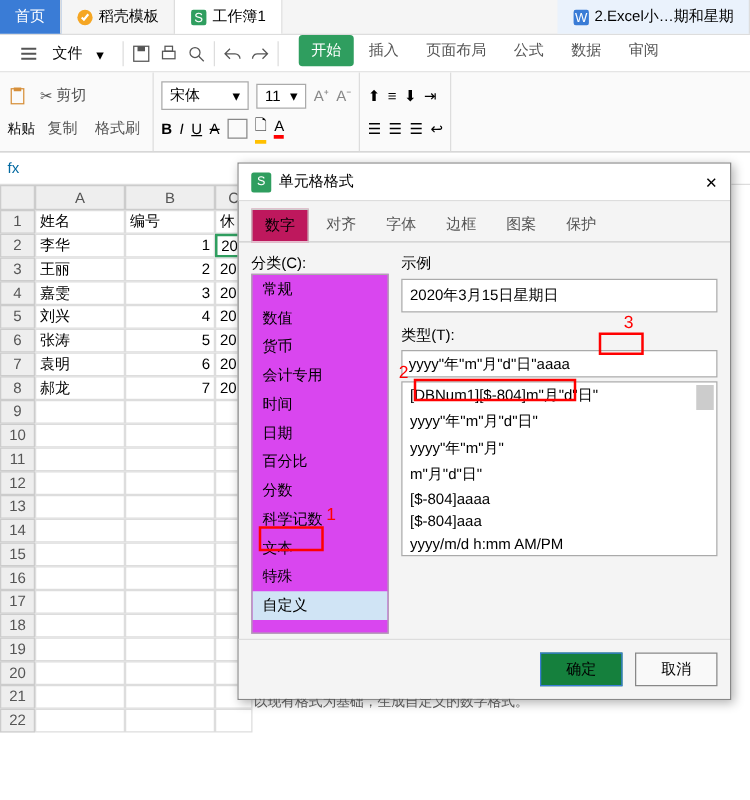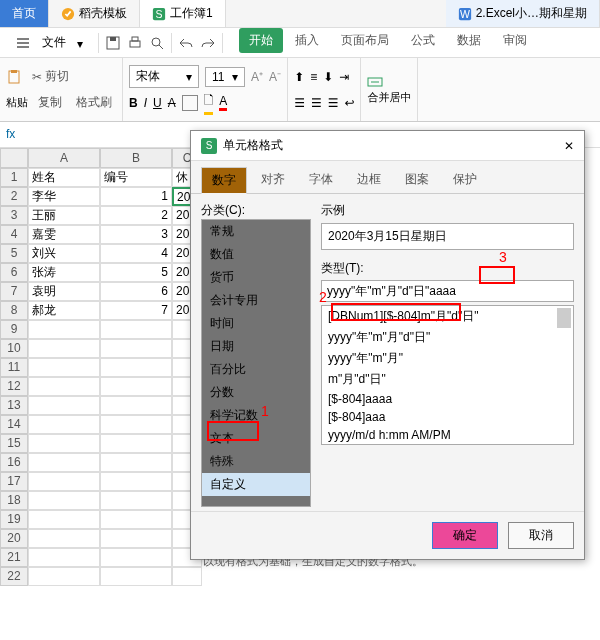--- a/index.html
+++ b/index.html
@@ -34,34 +34,34 @@
 .rh{width:28px;border:1px solid #ccc;background:#eee;text-align:center;line-height:17px;color:#555}
 .cell{width:72px;border:1px solid #ddd;padding:0 3px;line-height:17px;overflow:hidden;white-space:nowrap}
 .cell.r{text-align:right}
 .sel{border:2px solid #2f9e5f!important}
 .dialog{position:absolute;top:130px;left:190px;width:395px;height:430px;background:#f4f4f4;border:1px solid #888;box-shadow:2px 2px 8px rgba(0,0,0,0.3)}
 .dlg-title{display:flex;align-items:center;justify-content:space-between;padding:6px 10px;background:#fff;border-bottom:1px solid #ddd}
 .dlg-title-l{display:flex;align-items:center;gap:6px}
 .green-sq{width:16px;height:16px;background:#2f9e5f;border-radius:2px;display:flex;align-items:center;justify-content:center;color:#fff;font-size:10px}
 .dlg-tabs{display:flex;padding:6px 10px 0 10px;gap:4px;border-bottom:1px solid #ccc}
 .dtab{padding:4px 10px;color:#555}
-.dtab.active{border:1px solid #ccc;border-bottom:1px solid #f4f4f4;margin-bottom:-1px;background:#a16207;color:#000}
+.dtab.active{border:1px solid #ccc;border-bottom:1px solid #f4f4f4;margin-bottom:-1px;background:#be185d;color:#000}
 .dlg-body{display:flex;padding:8px 10px;gap:10px}
 .cat-col{width:110px}
-.cat-list{border:1px solid #aaa;background:#737373;height:288px;overflow:hidden}
+.cat-list{border:1px solid #aaa;background:#d946ef;height:288px;overflow:hidden}
 .cat-item{padding:3px 8px}
 .cat-item.sel-cat{background:#d0e4f5}
 .right-col{flex:1}
 .sample-box{border:1px solid #aaa;background:#fff;padding:4px 6px;margin:4px 0 10px 0}
 .type-input{border:1px solid #aaa;background:#fff;padding:3px 5px;width:100%;margin:3px 0}
 .type-list{border:1px solid #aaa;background:#fff;height:140px;overflow-y:scroll}
 .type-item{padding:2px 6px}
 .dlg-foot{position:absolute;bottom:0;left:0;right:0;padding:10px;display:flex;justify-content:flex-end;gap:10px;border-top:1px solid #ddd;background:#f4f4f4}
 .btn{padding:4px 20px;border:1px solid #888;background:#f9f9f9}
-.btn.primary{border:1px solid #3a7cd6;background:#ec4899}
+.btn.primary{border:1px solid #3a7cd6;background:#15803d}
 .del-btn{padding:4px 16px;border:1px solid #888;background:#e8e8e8;margin-top:6px}
 .red-box{position:absolute;border:2px solid red;pointer-events:none}
 .red-num{position:absolute;color:red;font-size:14px;pointer-events:none}
 .note{font-size:11px;color:#555;padding:6px 12px}
 .scroll-thumb{position:absolute;right:2px;top:2px;width:14px;height:20px;background:#ccc}
 </style>
 </head>
 <body>
 
 <div class="topbar">
@@ -184,27 +184,20 @@
       <span>⬇</span>
       <span>⇥</span>
     </div>
     <div class="rrow">
       <span>☰</span>
       <span>☰</span>
       <span>☰</span>
       <span>↩</span>
     </div>
   </div>
-  <div class="rgroup">
-    <span class="tb-ic"><svg viewBox="0 0 16 16">
-          <rect x="1" y="4" width="14" height="8" fill="none" stroke="#2f9e5f"></rect>
-          <path d="M4 8h8" stroke="#2f9e5f"></path>
-        </svg></span>
-    <span style="font-size:11px">合并居中</span>
-  </div>
 </div>
 
 <div class="cellref">
   <span class="tb-ic" style="margin-left:6px;color:#0369a1">fx</span>
 </div>
 
 <div class="sheet">
   <div class="colhdr">
     <div class="corner"></div>
     <div class="ch">A</div>

